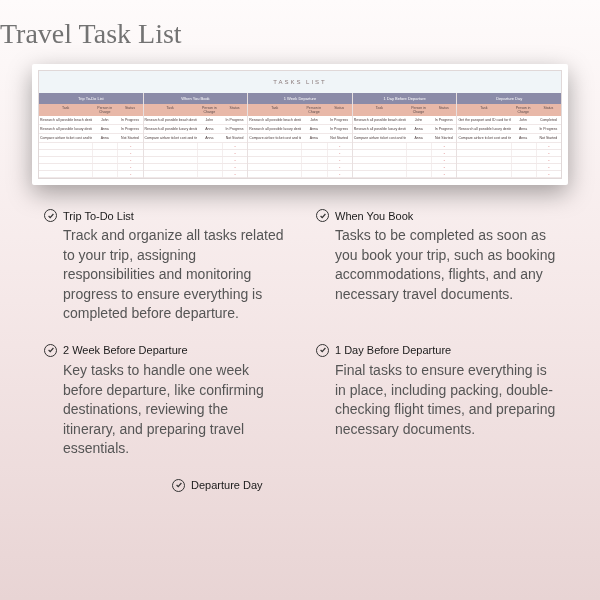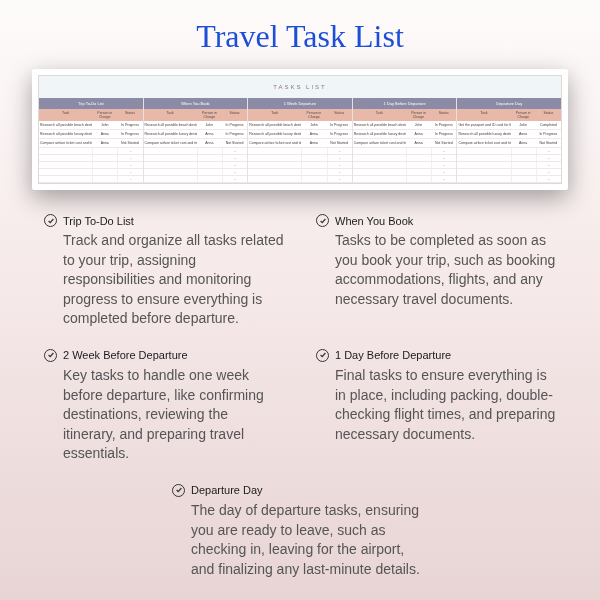--- a/index.html
+++ b/index.html
@@ -1,17 +1,17 @@
 <!DOCTYPE html>
 <html><head>
 <meta charset="utf-8">
 <style>
 *{margin:0;padding:0;box-sizing:border-box}
 body{width:600px;height:600px;background:linear-gradient(180deg,#fefbfb 0%,#f5e8e8 50%,#e8d4d4 100%);font-family:Georgia,serif;overflow:hidden}
-.title{text-align:center;font-size:32px;font-weight:400;color:#1d4ed8;padding:18px 0 14px;font-family:'Times New Roman',serif}
+.title{text-align:left;font-size:28px;font-weight:400;color:#737373;padding:18px 0 14px;font-family:'Times New Roman',serif}
 .sheet{margin:0 32px;background:#fff;box-shadow:0 8px 24px rgba(0,0,0,0.35);border-radius:2px;padding:6px;font-family:Arial,sans-serif}
 .sheet-inner{border:1px solid #e0d8d8}
 .sheet-header{background:#f0f5f8;text-align:center;padding:8px 0;font-size:6px;letter-spacing:2px;color:#8a7a7a;font-weight:500}
 .cols{display:flex}
 .col{flex:1;border-right:1px solid #e8e0e0}
 .col:last-child{border-right:none}
 .col-head{background:#8b8ba8;color:#fff;text-align:center;font-size:4px;padding:3px 0;font-weight:400}
 .col-sub{display:flex;background:#e8b8a8;font-size:3.5px;color:#5a4a4a}
 .col-sub div{padding:2px 1px;text-align:center}
 .sub-task{flex:2.2}
@@ -343,16 +343,15 @@
     <div class="frow single">
       <div class="feat">
         <div class="fhead">
           <span class="check">
             <svg viewBox="0 0 10 10">
               <path d="M2 5 L4 7 L8 2.5" stroke="#333" stroke-width="1.5" fill="none"></path>
             </svg>
           </span>
           <span class="ftitle">Departure Day</span>
         </div>
-        <div class="fdesc">The day of departure tasks, ensuring you are ready to leave, such as checking in, leaving for the airport, and finalizing any last-minute details.</div>
       </div>
     </div>
   </div>
 
 </body></html>

